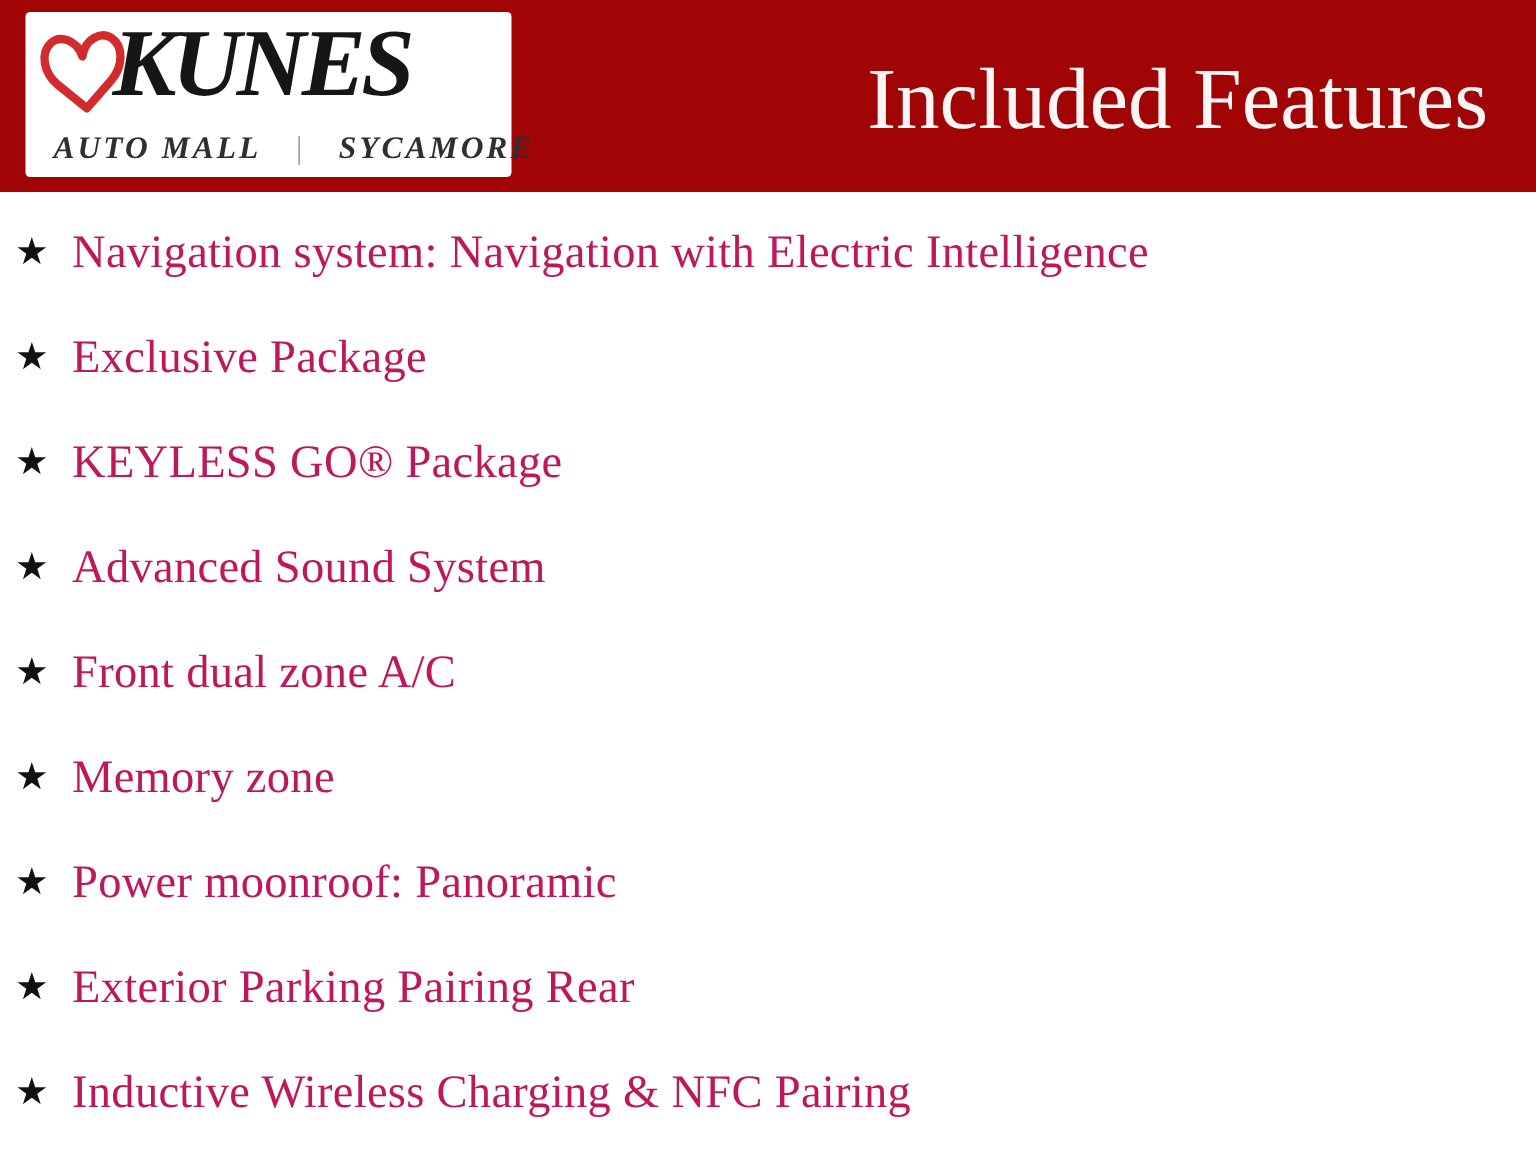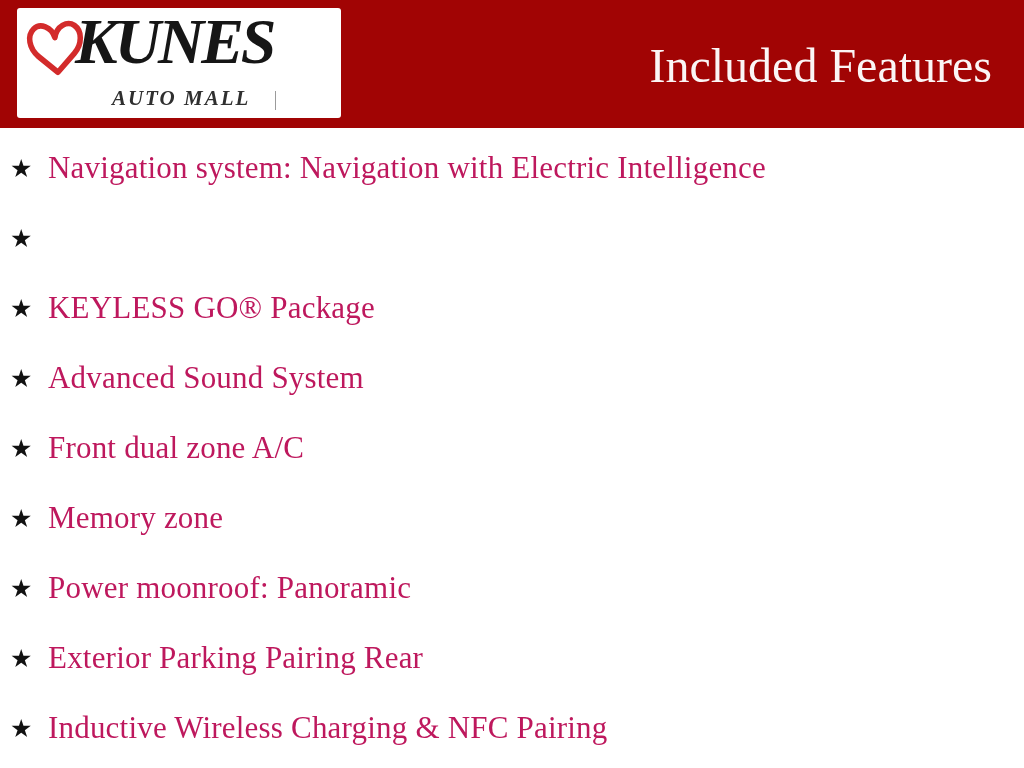--- a/index.html
+++ b/index.html
@@ -75,21 +75,21 @@
   .logo-sub .divider {
     color: #9B9B9B;
     font-weight: normal;
   }
 
   .header-title {
     position: absolute;
     top: 50%;
     transform: translateY(-47%);
     right: 32px;
-    font-size: 48px;
+    font-size: 58px;
     color: #FBF5F5;
     white-space: nowrap;
   }
 
   
   .features {
     padding-top: 5px;
   }
   .feature-item {
     height: 70px;
@@ -121,34 +121,36 @@
     <div class="logo-box">
       <span class="heart-wrap">
         <svg viewBox="0 0 100 112" xmlns="http://www.w3.org/2000/svg">
           <path d="M50 36 C46 18 28 10 17 19 C5 29 7 50 21 64 L50 92 L79 64 C93 50 95 29 83 19 C72 10 54 18 50 36 Z" fill="none" stroke="#D32B2B" stroke-width="9" stroke-linejoin="round"></path>
         </svg>
       </span>
       <span class="brand">KUNES</span>
       <div class="logo-sub">
         <span>AUTO MALL</span>
         <span class="divider">|</span>
+        <span>SYCAMORE</span>
       </div>
     </div>
 
     <div class="header-title">Included Features</div>
   </div>
 
   <div class="features">
 
   <div class="feature-item">
         <span class="star">★</span>
         <span class="feature-label">Navigation system: Navigation with Electric Intelligence</span>
       </div>
       <div class="feature-item">
         <span class="star">★</span>
+        <span class="feature-label">Exclusive Package</span>
       </div>
       <div class="feature-item">
         <span class="star">★</span>
         <span class="feature-label">KEYLESS GO® Package</span>
       </div>
       <div class="feature-item">
         <span class="star">★</span>
         <span class="feature-label">Advanced Sound System</span>
       </div>
       <div class="feature-item">

